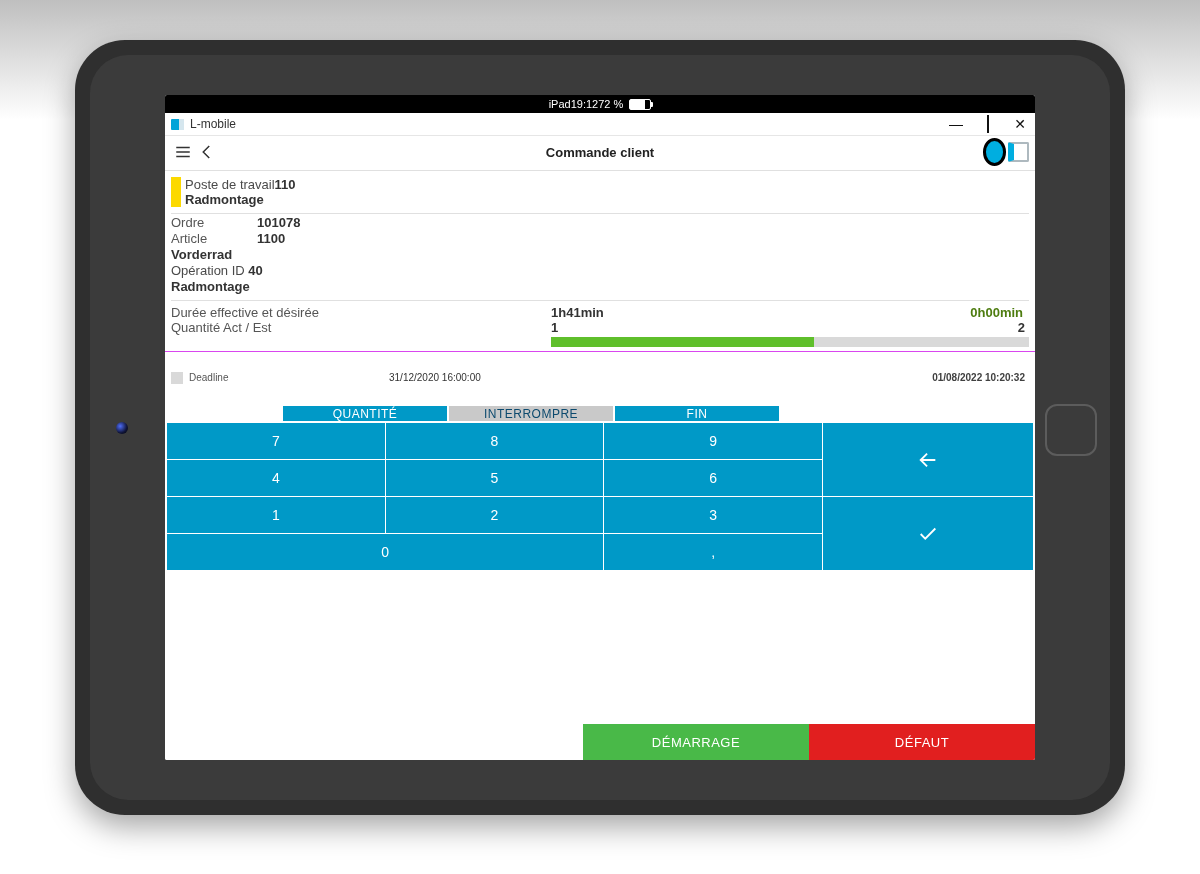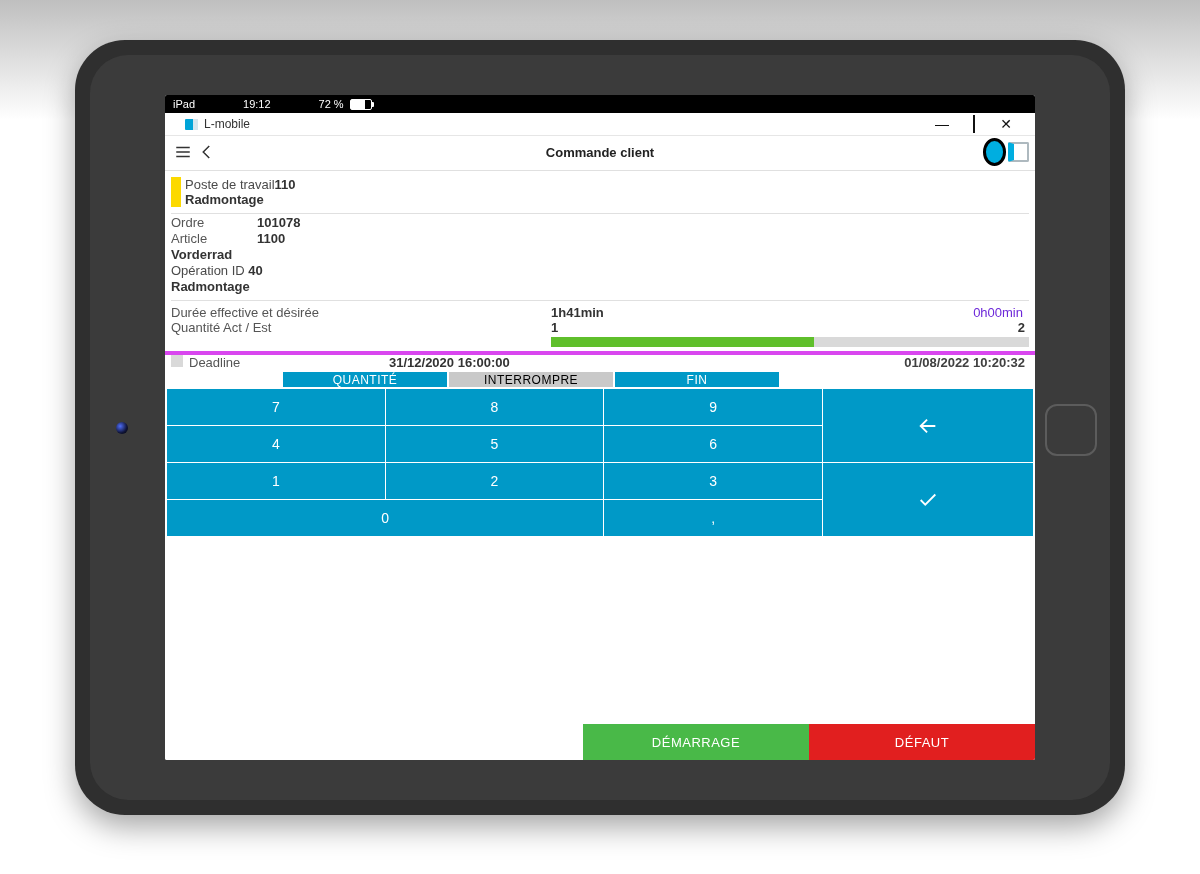--- a/index.html
+++ b/index.html
@@ -27,32 +27,32 @@
     border-radius:12px;border:2px solid #5c5c5c;background:#3b3b3b;
   }
   .screen{
     position:absolute;left:90px;top:55px;right:90px;bottom:55px;
     background:#fff;border-radius:2px;overflow:hidden;display:flex;flex-direction:column;
     font-size:13px;
   }
   
   .ios-status{
     height:18px;background:#000;color:#fff;font-size:11px;
-    display:flex;align-items:center;justify-content:flex-start;padding:0 8px;gap:48px;
+    display:flex;align-items:center;justify-content:center;padding:0 8px;
   }
   .ios-right{display:flex;align-items:center;gap:6px}
   .battery{
     display:inline-block;width:20px;height:9px;border:1px solid #fff;border-radius:2px;position:relative;
   }
   .battery::after{content:"";position:absolute;right:-3px;top:2px;width:2px;height:5px;background:#fff;border-radius:0 1px 1px 0}
   .battery .fill{display:block;height:100%;width:72%;background:#fff}
   
   .winbar{
     height:22px;background:#fff;border-bottom:1px solid #e6e6e6;
-    display:flex;align-items:center;padding:0 20px;font-size:12px;color:#333;
+    display:flex;align-items:center;padding:0 6px;font-size:12px;color:#333;
   }
   .app-icon{width:13px;height:11px;background:#00a4d8;margin-right:6px;border-radius:1px;position:relative}
   .app-icon::after{content:"";position:absolute;right:0;top:0;height:100%;width:40%;background:#d5e6ee}
   .winbtns{margin-left:auto;display:flex;gap:14px;color:#111;font-size:14px}
   .winbtn{width:18px;text-align:center;cursor:default}
   .winbtn.sq{border:1px solid #111;width:10px;height:10px;margin-top:2px}
   
   .app-header{
     display:flex;align-items:center;padding:4px 6px 6px;border-bottom:1px solid #e0e0e0;position:relative;
   }
@@ -70,40 +70,40 @@
   .ybar{width:10px;background:#fcd900;margin-right:4px}
   .bold{font-weight:700;color:#333}
   .info .line{margin:1px 0;font-size:13px}
   .kv{display:flex;gap:26px}
   .kv .k{width:60px;color:#555}
   .section-sep{border-top:1px solid #e0e0e0;margin-top:6px}
   
   .dur-row{display:flex;padding:4px 6px 0;color:#555;font-size:13px;gap:0}
   .dur-left{flex:0 0 380px}
   .dur-mid{flex:0 0 255px;font-weight:700;color:#333}
-  .dur-right{flex:1;text-align:right;padding-right:6px;font-weight:400;color:#6d28d9}
+  .dur-right{flex:1;text-align:right;padding-right:6px;font-weight:700;color:#4d7c0f}
   
   .qty-row{display:flex;padding:0 6px 4px;color:#555;font-size:13px}
   .qty-left{flex:0 0 380px}
   .qty-barwrap{flex:1;display:flex;flex-direction:column}
   .qty-nums{display:flex;justify-content:space-between;font-weight:700;color:#333;padding-right:4px}
   .qty-bar{height:10px;background:#d9d9d9;margin-top:2px;position:relative}
   .qty-fill{position:absolute;left:0;top:0;bottom:0;background:#5fbf2b}
   
-  .deadline{display:flex;padding:0 6px;border-top:4px solid #d946ef;font-size:13px;color:#555}
+  .deadline{display:flex;padding:20px 6px;border-top:1px solid #d946ef;font-size:10px;color:#555}
   .deadline .box{width:12px;height:12px;background:#d9d9d9;margin-right:6px}
   .deadline .lbl{flex:0 0 200px}
-  .deadline .d1{flex:0 0 250px;font-weight:700;color:#333}
+  .deadline .d1{flex:0 0 250px;font-weight:400;color:#333}
   .deadline .d2{margin-left:auto;font-weight:700;color:#404040;padding-right:4px}
   
   .tabs{display:flex;margin:2px 0 0;padding:0 2px}
   .tab-spacer{flex:0 0 116px}
   .tab{flex:0 0 164px;height:15px;display:flex;align-items:center;justify-content:center;
     background:#0099c7;color:#fff;font-size:12px;letter-spacing:.5px;margin-right:2px}
-  .tab.inactive{background:#c9c9c9;color:#000000}
+  .tab.inactive{background:#c9c9c9;color:#0c4a6e}
   .tabs .end-spacer{flex:1}
   
   .numpad{margin-top:2px;display:grid;
     grid-template-columns:repeat(3,1fr) 210px;
     grid-template-rows:repeat(4,36px);
     gap:1px;background:#fff;padding:0 2px}
   .numkey,.bigkey{background:#0099c7;color:#fff;display:flex;align-items:center;justify-content:center;font-size:14px}
   .bigkey{grid-row:span 2}
   .numkey.wide2{grid-column:span 2}
   .numkey svg,.bigkey svg{width:22px;height:22px;fill:none;stroke:#fff;stroke-width:2}

